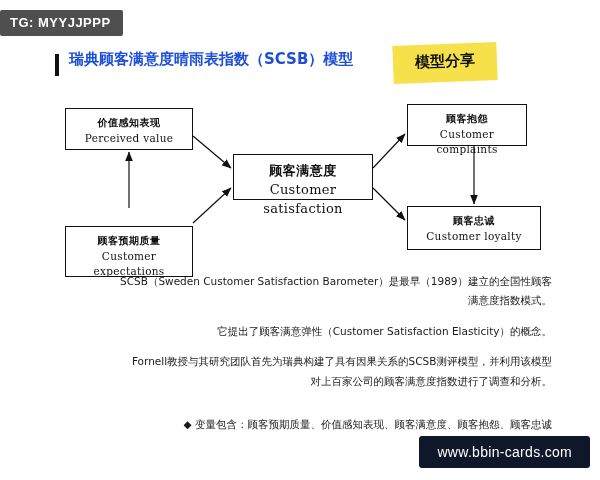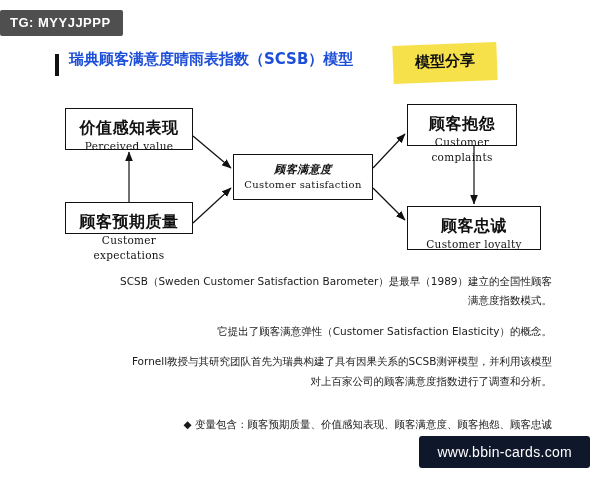--- a/index.html
+++ b/index.html
@@ -114,40 +114,40 @@
     position: absolute;
     border: 1px solid #111111;
     background: #ffffff;
     box-sizing: border-box;
     text-align: center;
     padding-top: 7px;
     line-height: 1.45;
   }
   .node .cn {
     display: block;
-    font-size: 16px;
+    font-size: 10px;
     font-weight: bold;
     color: #111111;
     font-family: "DejaVu Sans", sans-serif;
     letter-spacing: 0.5px;
   }
   .node .en {
     display: block;
     font-size: 10.5px;
     color: #111111;
     font-family: "DejaVu Serif", serif;
     letter-spacing: 0.3px;
   }
-  .node.center .cn { font-size: 11px; font-style: italic; }
-  .node.center .en { font-size: 10px; }
+  .node.center .cn { font-size: 13px; }
+  .node.center .en { font-size: 13px; }
 
   #node-perceived-value { left: 25px;  top: 12px;  width: 128px; height: 42px; }
-  #node-expectations    { left: 25px;  top: 106px; width: 128px; height: 32px; }
+  #node-expectations    { left: 25px;  top: 130px; width: 128px; height: 51px; }
   #node-satisfaction    { left: 193px; top: 58px;  width: 140px; height: 46px; }
-  #node-complaints      { left: 367px; top: 8px;   width: 110px; height: 42px; }
+  #node-complaints      { left: 367px; top: 8px;   width: 120px; height: 42px; }
   #node-loyalty         { left: 367px; top: 110px; width: 134px; height: 44px; }
 
   .arrows {
     position: absolute;
     left: 0; top: 0;
     width: 520px; height: 160px;
     overflow: visible;
   }
 
   

